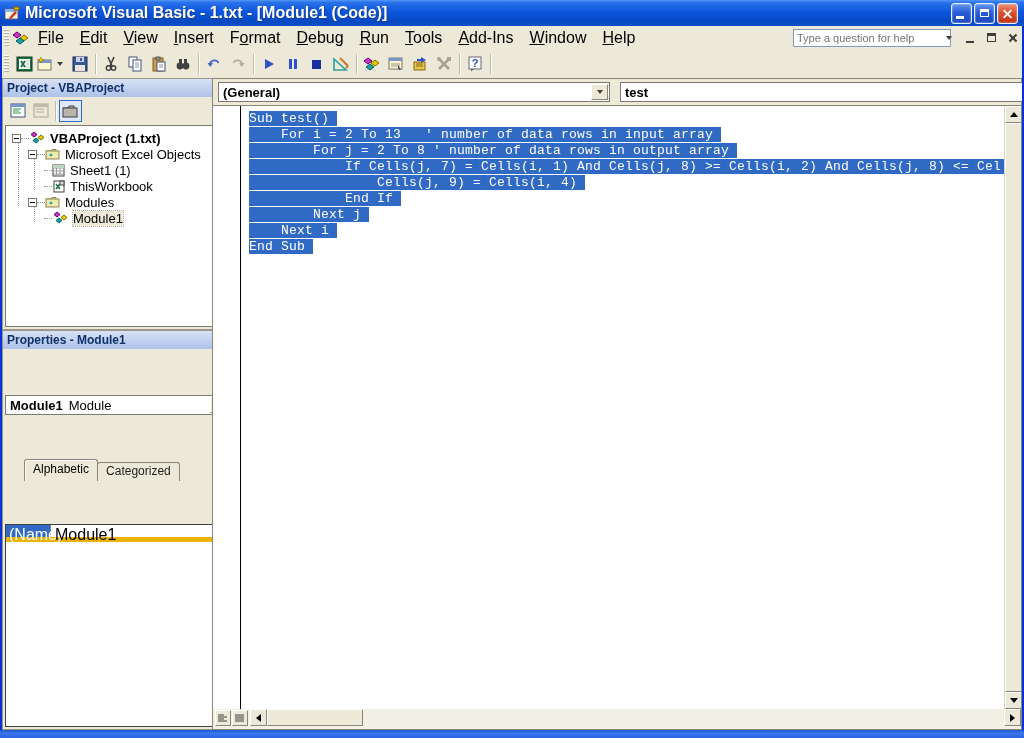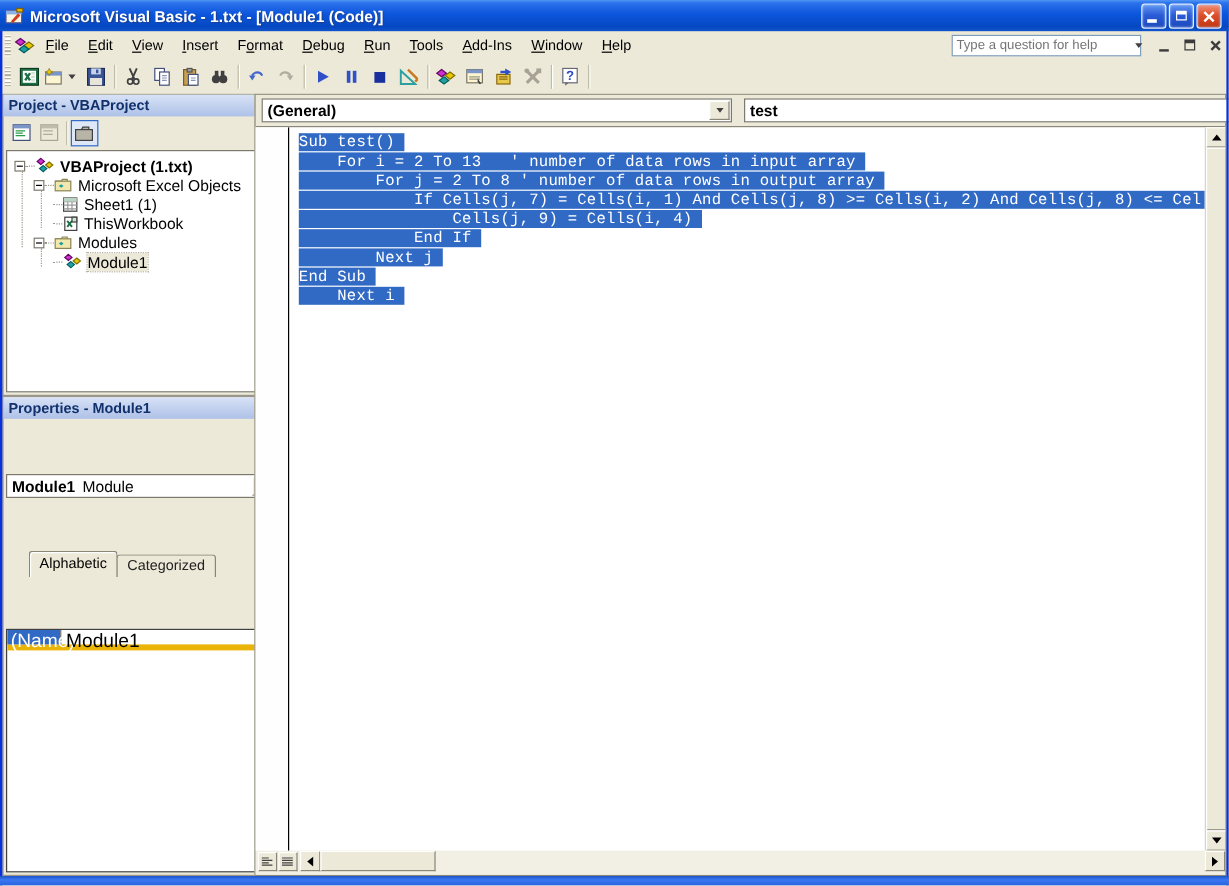--- a/index.html
+++ b/index.html
@@ -9,34 +9,34 @@
 
   
   .edge-l, .edge-r { position:absolute; top:0; bottom:0; width:2px; background:#0831d9; z-index:50; }
   .edge-l { left:0; } .edge-r { right:0; }
   .edge-b { position:absolute; left:0; right:0; bottom:0; height:8px; background:linear-gradient(180deg,#1d54c8,#3a77f2 40%,#2a63dd); z-index:50; }
 
   
   .titlebar { position:absolute; left:0; top:0; right:0; height:26px;
     background:linear-gradient(180deg,#5195f5 0%,#2a71ea 10%,#0c56dd 45%,#0648c2 85%,#1053c9 100%);
     display:flex; align-items:center; padding:0 4px; z-index:60; }
-  .titlebar .ttext { color:#fff; font-weight:bold; font-size:13px; margin-left:5px; text-shadow:1px 1px 1px #1a3f91; white-space:nowrap; flex:1; }
+  .titlebar .ttext { color:#fff; font-weight:bold; font-size:16px; margin-left:5px; text-shadow:1px 1px 1px #1a3f91; white-space:nowrap; flex:1; }
   .capbtns { display:flex; gap:2px; margin-right:2px; }
   .capbtn { width:21px; height:21px; border-radius:3px; border:1px solid #e8f0fd; position:relative;
     background:linear-gradient(180deg,#6396f2,#2a5cd7 45%,#1c49bb); box-shadow:inset 0 0 2px #bcd2fa; }
   .capbtn.close { background:linear-gradient(180deg,#f1927a,#dd4f2a 45%,#c03412); }
   .glyph-min { position:absolute; left:4px; bottom:4px; width:8px; height:3px; background:#fff; }
   .glyph-rest { position:absolute; left:5px; top:5px; width:9px; height:8px; border:1px solid #fff; border-top:3px solid #fff; background:transparent; }
   .glyph-x1, .glyph-x2 { position:absolute; left:4px; top:9px; width:11px; height:2px; background:#fff; }
   .glyph-x1 { transform:rotate(45deg);} .glyph-x2 { transform:rotate(-45deg);}
 
   
   .menubar { position:absolute; left:2px; right:2px; top:26px; height:24px; background:#ece9d8; display:flex; align-items:center; z-index:40; }
   .grip { width:5px; height:18px; margin:0 3px 0 2px; background:repeating-linear-gradient(180deg,#fff 0 1px,#b4b0a0 1px 2px,transparent 2px 3px); }
-  .menuitem { font-size:12px; color:#000; padding:3px 8px; white-space:nowrap;text-align:right; }
+  .menuitem { font-size:16px; color:#000; padding:3px 8px; white-space:nowrap;text-align:right; }
   .menuitem u { text-decoration:underline; }
   .menu-spacer { flex:1; }
   .qbox { display:flex; align-items:center; height:18px; background:#fff; border:1px solid #7f9db9; width:158px; margin-right:8px; }
   .qbox input { border:none; outline:none; flex:1; font-size:11px; color:#888; padding:0 3px; font-family:"Liberation Sans",sans-serif; background:transparent; }
   .dd-arrow { width:0; height:0; border-left:3px solid transparent; border-right:3px solid transparent; border-top:4px solid #404040; margin:0 4px; }
   .mdibtn { width:17px; height:15px; position:relative; margin-left:4px; }
   .mdibtn .bmin { position:absolute; left:3px; bottom:3px; width:8px; height:2px; background:#3c3c3c; }
   .mdibtn .brest { position:absolute; left:3px; top:2px; width:9px; height:9px; border:1px solid #3c3c3c; border-top:3px solid #3c3c3c; }
   .mdibtn .bx1,.mdibtn .bx2 { position:absolute; left:3px; top:6px; width:10px; height:2px; background:#3c3c3c; }
   .mdibtn .bx1{ transform:rotate(45deg);} .mdibtn .bx2{ transform:rotate(-45deg);}
@@ -522,22 +522,22 @@
       <div class="codearea">
         <div class="marginbar"></div>
         <div class="codelines">
           <div class="cline"><span>Sub test()</span></div>
           <div class="cline"><span>    For i = 2 To 13   ' number of data rows in input array</span></div>
           <div class="cline"><span>        For j = 2 To 8 ' number of data rows in output array</span></div>
           <div class="cline"><span>            If Cells(j, 7) = Cells(i, 1) And Cells(j, 8) &gt;= Cells(i, 2) And Cells(j, 8) &lt;= Cel</span></div>
           <div class="cline"><span>                Cells(j, 9) = Cells(i, 4)</span></div>
           <div class="cline"><span>            End If</span></div>
           <div class="cline"><span>        Next j</span></div>
+          <div class="cline"><span>    Next i</span></div>
           <div class="cline"><span>End Sub</span></div>
-          <div class="cline"><span>    Next i</span></div>
         </div>
         <div class="vsb">
           <span class="sbtn up">
               <span class="arr-up"></span>
             </span>
           <span class="thumb"></span>
           <span class="sbtn down">
               <span class="arr-down"></span>
             </span>
         </div>

